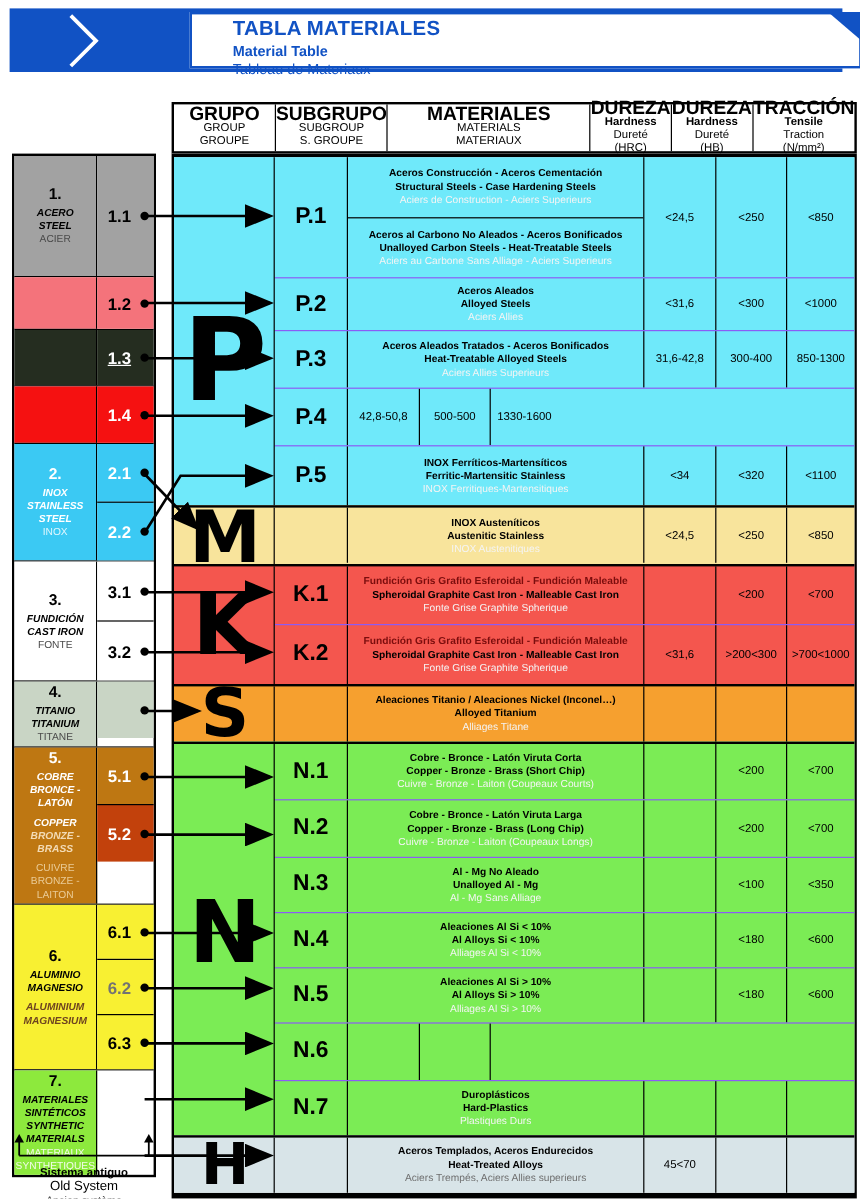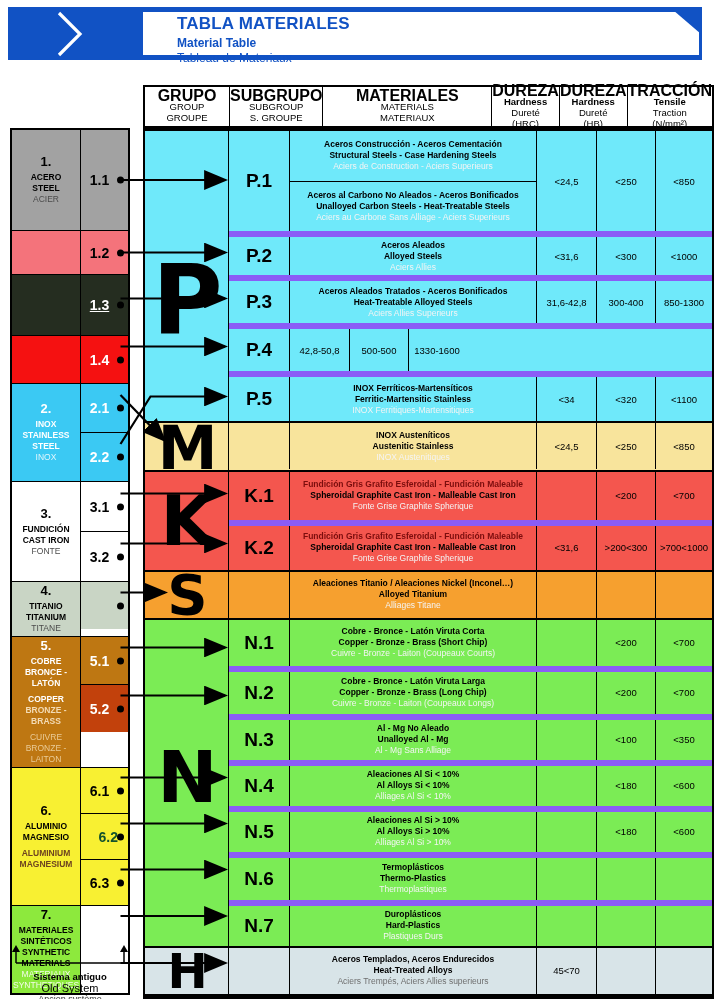--- a/index.html
+++ b/index.html
@@ -2,21 +2,21 @@
 <html><head>
 <meta charset="utf-8">
 <style>
   html,body{margin:0;padding:0;background:#fff;}
   .page{position:relative;width:717px;height:999px;background:#fff;overflow:hidden;
         font-family:"Liberation Sans","DejaVu Sans",sans-serif;color:#000;}
 
   
   .header-band{position:absolute;left:8px;top:7px;width:694px;height:53px;background:#1152C4;}
   .chevron{position:absolute;left:48px;top:4px;}
-  .title-box{position:absolute;left:133px;top:3px;width:560px;height:47px;background:#fff;
+  .title-box{position:absolute;left:150px;top:3px;width:560px;height:47px;background:#fff;
              border:2px solid #1152C4;box-sizing:border-box;padding:2px 0 0 34px;}
   .fold{position:absolute;top:-2px;right:-2px;width:0;height:0;
         border-top:24px solid #1152C4;border-left:28px solid transparent;}
   .t1{font-size:17px;font-weight:bold;color:#1152C4;letter-spacing:.2px;}
   .t2{font-size:12px;font-weight:bold;color:#1152C4;margin-top:2px;}
   .t3{font-size:12px;color:#1152C4;margin-top:1px;}
 
   
   .table-wrap{position:absolute;left:143px;top:85px;width:571px;}
   .thead{display:flex;border:2px solid #000;box-sizing:border-box;height:43px;background:#fff;}
@@ -27,21 +27,21 @@
   .th .l2,.th .l3,.th .l4{font-size:9.5px;}
   .th.vh .l2{font-weight:bold;}
   .tbody{border:2px solid #000;border-top-width:3px;border-bottom-width:5px;box-sizing:border-box;background:#fff;}
   .band{display:flex;}
   .band + .band{border-top:2px solid #000;}
   .letter-cell{flex:0 0 84px;border-right:1px solid #000;display:flex;align-items:center;
                justify-content:center;position:relative;box-sizing:border-box;}
   .letter{font-weight:bold;line-height:.78;font-family:"DejaVu Sans",sans-serif;letter-spacing:-2px;}
   .rows{flex:1;display:flex;flex-direction:column;min-width:0;}
   .trow{display:flex;box-sizing:border-box;}
-  .trow + .trow{border-top:6px solid #8b5cf6;}
+  .trow + .trow{border-top:1px solid #8b5cf6;}
   .cell{box-sizing:border-box;display:flex;flex-direction:column;align-items:center;justify-content:center;}
   .cell + .cell{border-left:1px solid #000;}
   .w-subgrupo{flex:0 0 60px;}
   .w-materiales{flex:1;min-width:0;}
   .w-hrc{flex:0 0 60px;}
   .w-hb{flex:0 0 59px;}
   .w-tensile{flex:0 0 57px;}
   .sub-label{font-size:19px;font-weight:bold;}
   .mat-part{flex:1;width:100%;display:flex;flex-direction:column;align-items:center;justify-content:center;
             text-align:center;line-height:11px;box-sizing:border-box;}
@@ -57,21 +57,21 @@
   .s-block + .s-block{border-top:1px solid #000;}
   .s-cat{flex:0 0 69px;border-right:1px solid #000;box-sizing:border-box;display:flex;
          flex-direction:column;align-items:center;justify-content:center;text-align:center;padding:2px 1px;}
   .s-subs{flex:1;display:flex;flex-direction:column;}
   .s-sub{position:relative;display:flex;align-items:center;justify-content:center;
          box-sizing:border-box;padding-right:10px;font-size:14px;font-weight:bold;}
   .s-sub + .s-sub{border-top:1px solid #000;}
   .dot{position:absolute;right:4px;top:50%;transform:translateY(-50%);width:7px;height:7px;
        border-radius:50%;background:#000;}
   .sl-num{font-size:13px;font-weight:bold;margin-bottom:3px;line-height:14px;}
-  .sl-b{font-size:8.5px;font-weight:bold;line-height:11px;}
+  .sl-b{font-size:8.5px;font-weight:bold;line-height:11px;font-style:italic;}
   .sl-f{font-size:8.5px;line-height:11px;}
   .sl-gap{height:5px;}
 
   
   .legend{position:absolute;left:10px;top:944px;width:120px;text-align:center;}
   .l-es{font-size:9.5px;font-weight:bold;margin-top:1px;}
   .l-en{font-size:11px;}
   .l-fr{font-size:9px;color:#333;}
 
   
@@ -114,21 +114,21 @@
         <div class="s-subs">
           <div class="s-sub" style="height: 43px; background: rgb(244, 115, 123); color: rgb(0, 0, 0);">
             <span>1.2</span>
             <span class="dot"></span>
           </div>
         </div>
       </div>
       <div class="s-block">
         <div class="s-cat" style="background: rgb(37, 45, 32);"></div>
         <div class="s-subs">
-          <div class="s-sub" style="height: 60px; background: rgb(37, 45, 32); color: rgb(255, 255, 255); text-decoration: underline;">
+          <div class="s-sub" style="height: 46px; background: rgb(37, 45, 32); color: rgb(255, 255, 255); text-decoration: underline;">
             <span>1.3</span>
             <span class="dot"></span>
           </div>
         </div>
       </div>
       <div class="s-block">
         <div class="s-cat" style="background: rgb(245, 17, 17);"></div>
         <div class="s-subs">
           <div class="s-sub" style="height: 47px; background: rgb(245, 17, 17); color: rgb(255, 255, 255);">
             <span>1.4</span>
@@ -216,21 +216,21 @@
           <div class="sl-b" style="color: rgb(0, 0, 0);">MAGNESIO</div>
           <div class="sl-gap"></div>
           <div class="sl-b" style="color: rgb(110, 68, 32);">ALUMINIUM</div>
           <div class="sl-b" style="color: rgb(110, 68, 32);">MAGNESIUM</div>
         </div>
         <div class="s-subs">
           <div class="s-sub" style="height: 45px; background: rgb(248, 240, 50); color: rgb(0, 0, 0);">
             <span>6.1</span>
             <span class="dot"></span>
           </div>
-          <div class="s-sub" style="height: 46px; background: rgb(248, 240, 50); color: #14532d; justify-content: flex-end;">
+          <div class="s-sub" style="height: 46px; background: rgb(248, 240, 50); color: #737373;">
             <span>6.2</span>
             <span class="dot"></span>
           </div>
           <div class="s-sub" style="height: 46px; background: rgb(248, 240, 50); color: rgb(0, 0, 0);">
             <span>6.3</span>
             <span class="dot"></span>
           </div>
         </div>
       </div>
       <div class="s-block">
@@ -604,27 +604,20 @@
               <div class="cell w-hb">
                 <span class="val">&lt;180</span>
               </div>
               <div class="cell w-tensile">
                 <span class="val">&lt;600</span>
               </div>
             </div>
             <div class="trow" style="height: 48px;">
               <div class="cell w-subgrupo">
                 <span class="sub-label">N.6</span>
-              </div>
-              <div class="cell w-materiales">
-                <div class="mat-part">
-                  <div class="m-es">Termoplásticos</div>
-                  <div class="m-en">Thermo-Plastics</div>
-                  <div class="m-fr" style="color: rgb(244, 244, 244);">Thermoplastiques</div>
-                </div>
               </div>
               <div class="cell w-hrc">
                 <span class="val"></span>
               </div>
               <div class="cell w-hb">
                 <span class="val"></span>
               </div>
               <div class="cell w-tensile">
                 <span class="val"></span>
               </div>

